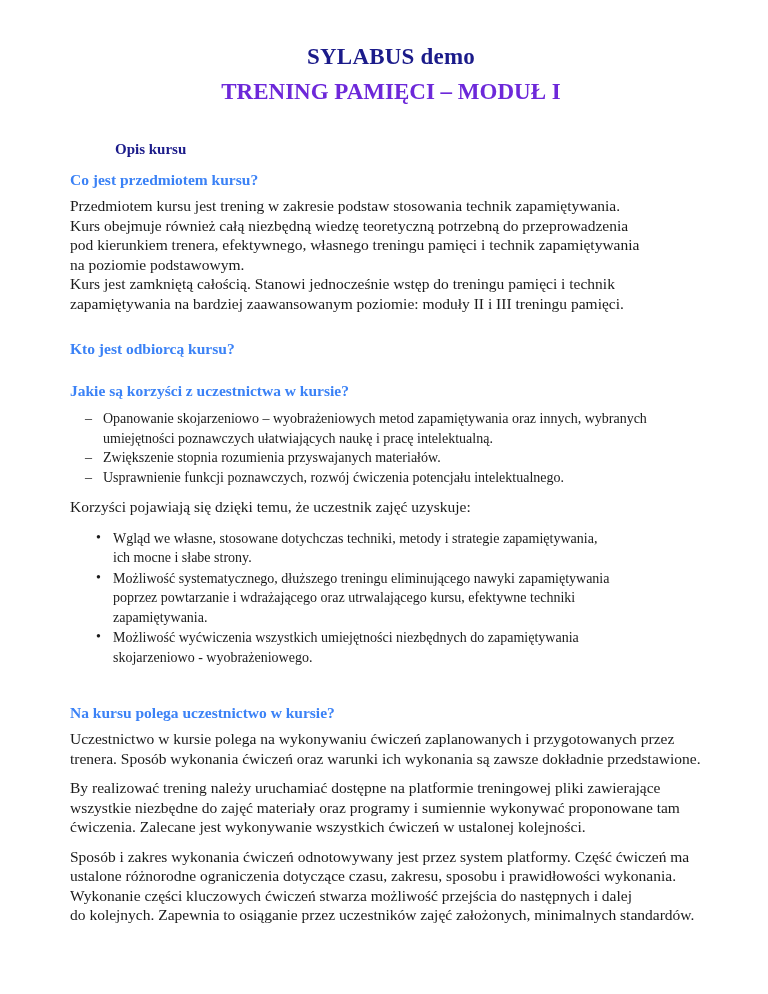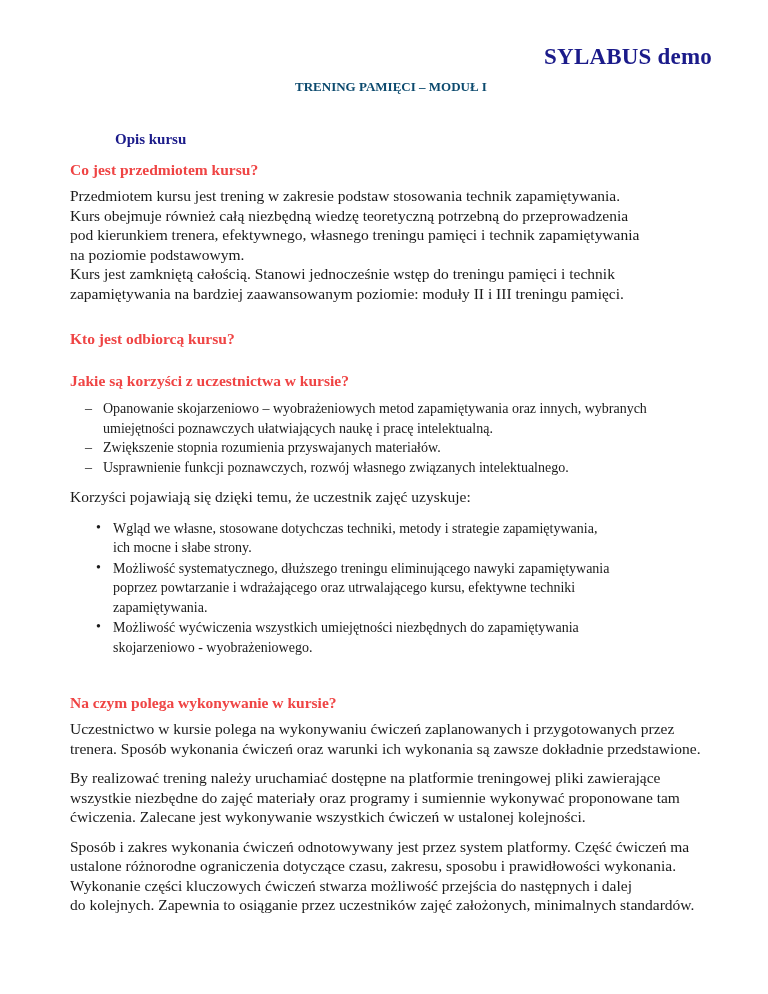--- a/index.html
+++ b/index.html
@@ -10,44 +10,44 @@
     min-height: 994px;
     display: flex;
     flex-direction: column;
     background: #ffffff;
     font-family: "Liberation Serif", "DejaVu Serif", serif;
     color: #1a1a1a;
     padding: 44px 56px 28px 70px;
   }
   .doc-title {
     margin: 0;
-    text-align: right;
+    text-align: center;
     font-size: 23px;
     font-weight: bold;
     color: #1b1b8a;
     letter-spacing: 0.2px;
   }
   .doc-subtitle {
     margin: 9px 0 0 0;
     text-align: center;
-    font-size: 13px;
+    font-size: 23px;
     font-weight: bold;
-    color: #0c4a6e;
+    color: #6d28d9;
   }
   .course-title {
     margin: 36px 0 0 45px;
     font-size: 15px;
     font-weight: bold;
     color: #1b1b8a;
   }
   .section-heading {
     margin: 17px 0 7px 0;
     font-size: 15.5px;
     font-weight: bold;
-    color: #ef4444;
+    color: #3b82f6;
   }
   .section-heading.first { margin-top: 13px; }
   .section-heading.gap-top { margin-top: 26px; }
   .para {
     margin: 0 0 10px 0;
     font-size: 15.5px;
     line-height: 19.5px;
     white-space: pre-line;
   }
   .list {
@@ -91,34 +91,34 @@
 Kurs jest zamkniętą całością. Stanowi jednocześnie wstęp do treningu pamięci i technik
 zapamiętywania na bardziej zaawansowanym poziomie: moduły II i III treningu pamięci.</p>
 
   <h4 class="section-heading">Kto jest odbiorcą kursu?</h4>
 
   <h4 class="section-heading">Jakie są korzyści z uczestnictwa w kursie?</h4>
   <ul class="list dash-list">
     <li>Opanowanie skojarzeniowo – wyobrażeniowych metod zapamiętywania oraz innych, wybranych
 umiejętności poznawczych ułatwiających naukę i pracę intelektualną.</li>
     <li>Zwiększenie stopnia rozumienia przyswajanych materiałów.</li>
-    <li>Usprawnienie funkcji poznawczych, rozwój własnego związanych intelektualnego.</li>
+    <li>Usprawnienie funkcji poznawczych, rozwój ćwiczenia potencjału intelektualnego.</li>
   </ul>
   <p class="para">Korzyści pojawiają się dzięki temu, że uczestnik zajęć uzyskuje:</p>
   <ul class="list bullet-list">
     <li>Wgląd we własne, stosowane dotychczas techniki, metody i strategie zapamiętywania,
 ich mocne i słabe strony.</li>
     <li>Możliwość systematycznego, dłuższego treningu eliminującego nawyki zapamiętywania
 poprzez powtarzanie i wdrażającego oraz utrwalającego kursu, efektywne techniki
 zapamiętywania.</li>
     <li>Możliwość wyćwiczenia wszystkich umiejętności niezbędnych do zapamiętywania
 skojarzeniowo - wyobrażeniowego.</li>
   </ul>
 
-  <h4 class="section-heading gap-top">Na czym polega wykonywanie w kursie?</h4>
+  <h4 class="section-heading gap-top">Na kursu polega uczestnictwo w kursie?</h4>
   <p class="para">Uczestnictwo w kursie polega na wykonywaniu ćwiczeń zaplanowanych i przygotowanych przez
 trenera. Sposób wykonania ćwiczeń oraz warunki ich wykonania są zawsze dokładnie przedstawione.</p>
   <p class="para">By realizować trening należy uruchamiać dostępne na platformie treningowej pliki zawierające
 wszystkie niezbędne do zajęć materiały oraz programy i sumiennie wykonywać proponowane tam
 ćwiczenia. Zalecane jest wykonywanie wszystkich ćwiczeń w ustalonej kolejności.</p>
   <p class="para">Sposób i zakres wykonania ćwiczeń odnotowywany jest przez system platformy. Część ćwiczeń ma
 ustalone różnorodne ograniczenia dotyczące czasu, zakresu, sposobu i prawidłowości wykonania.
 Wykonanie części kluczowych ćwiczeń stwarza możliwość przejścia do następnych i dalej
 do kolejnych. Zapewnia to osiąganie przez uczestników zajęć założonych, minimalnych standardów.</p>
 

